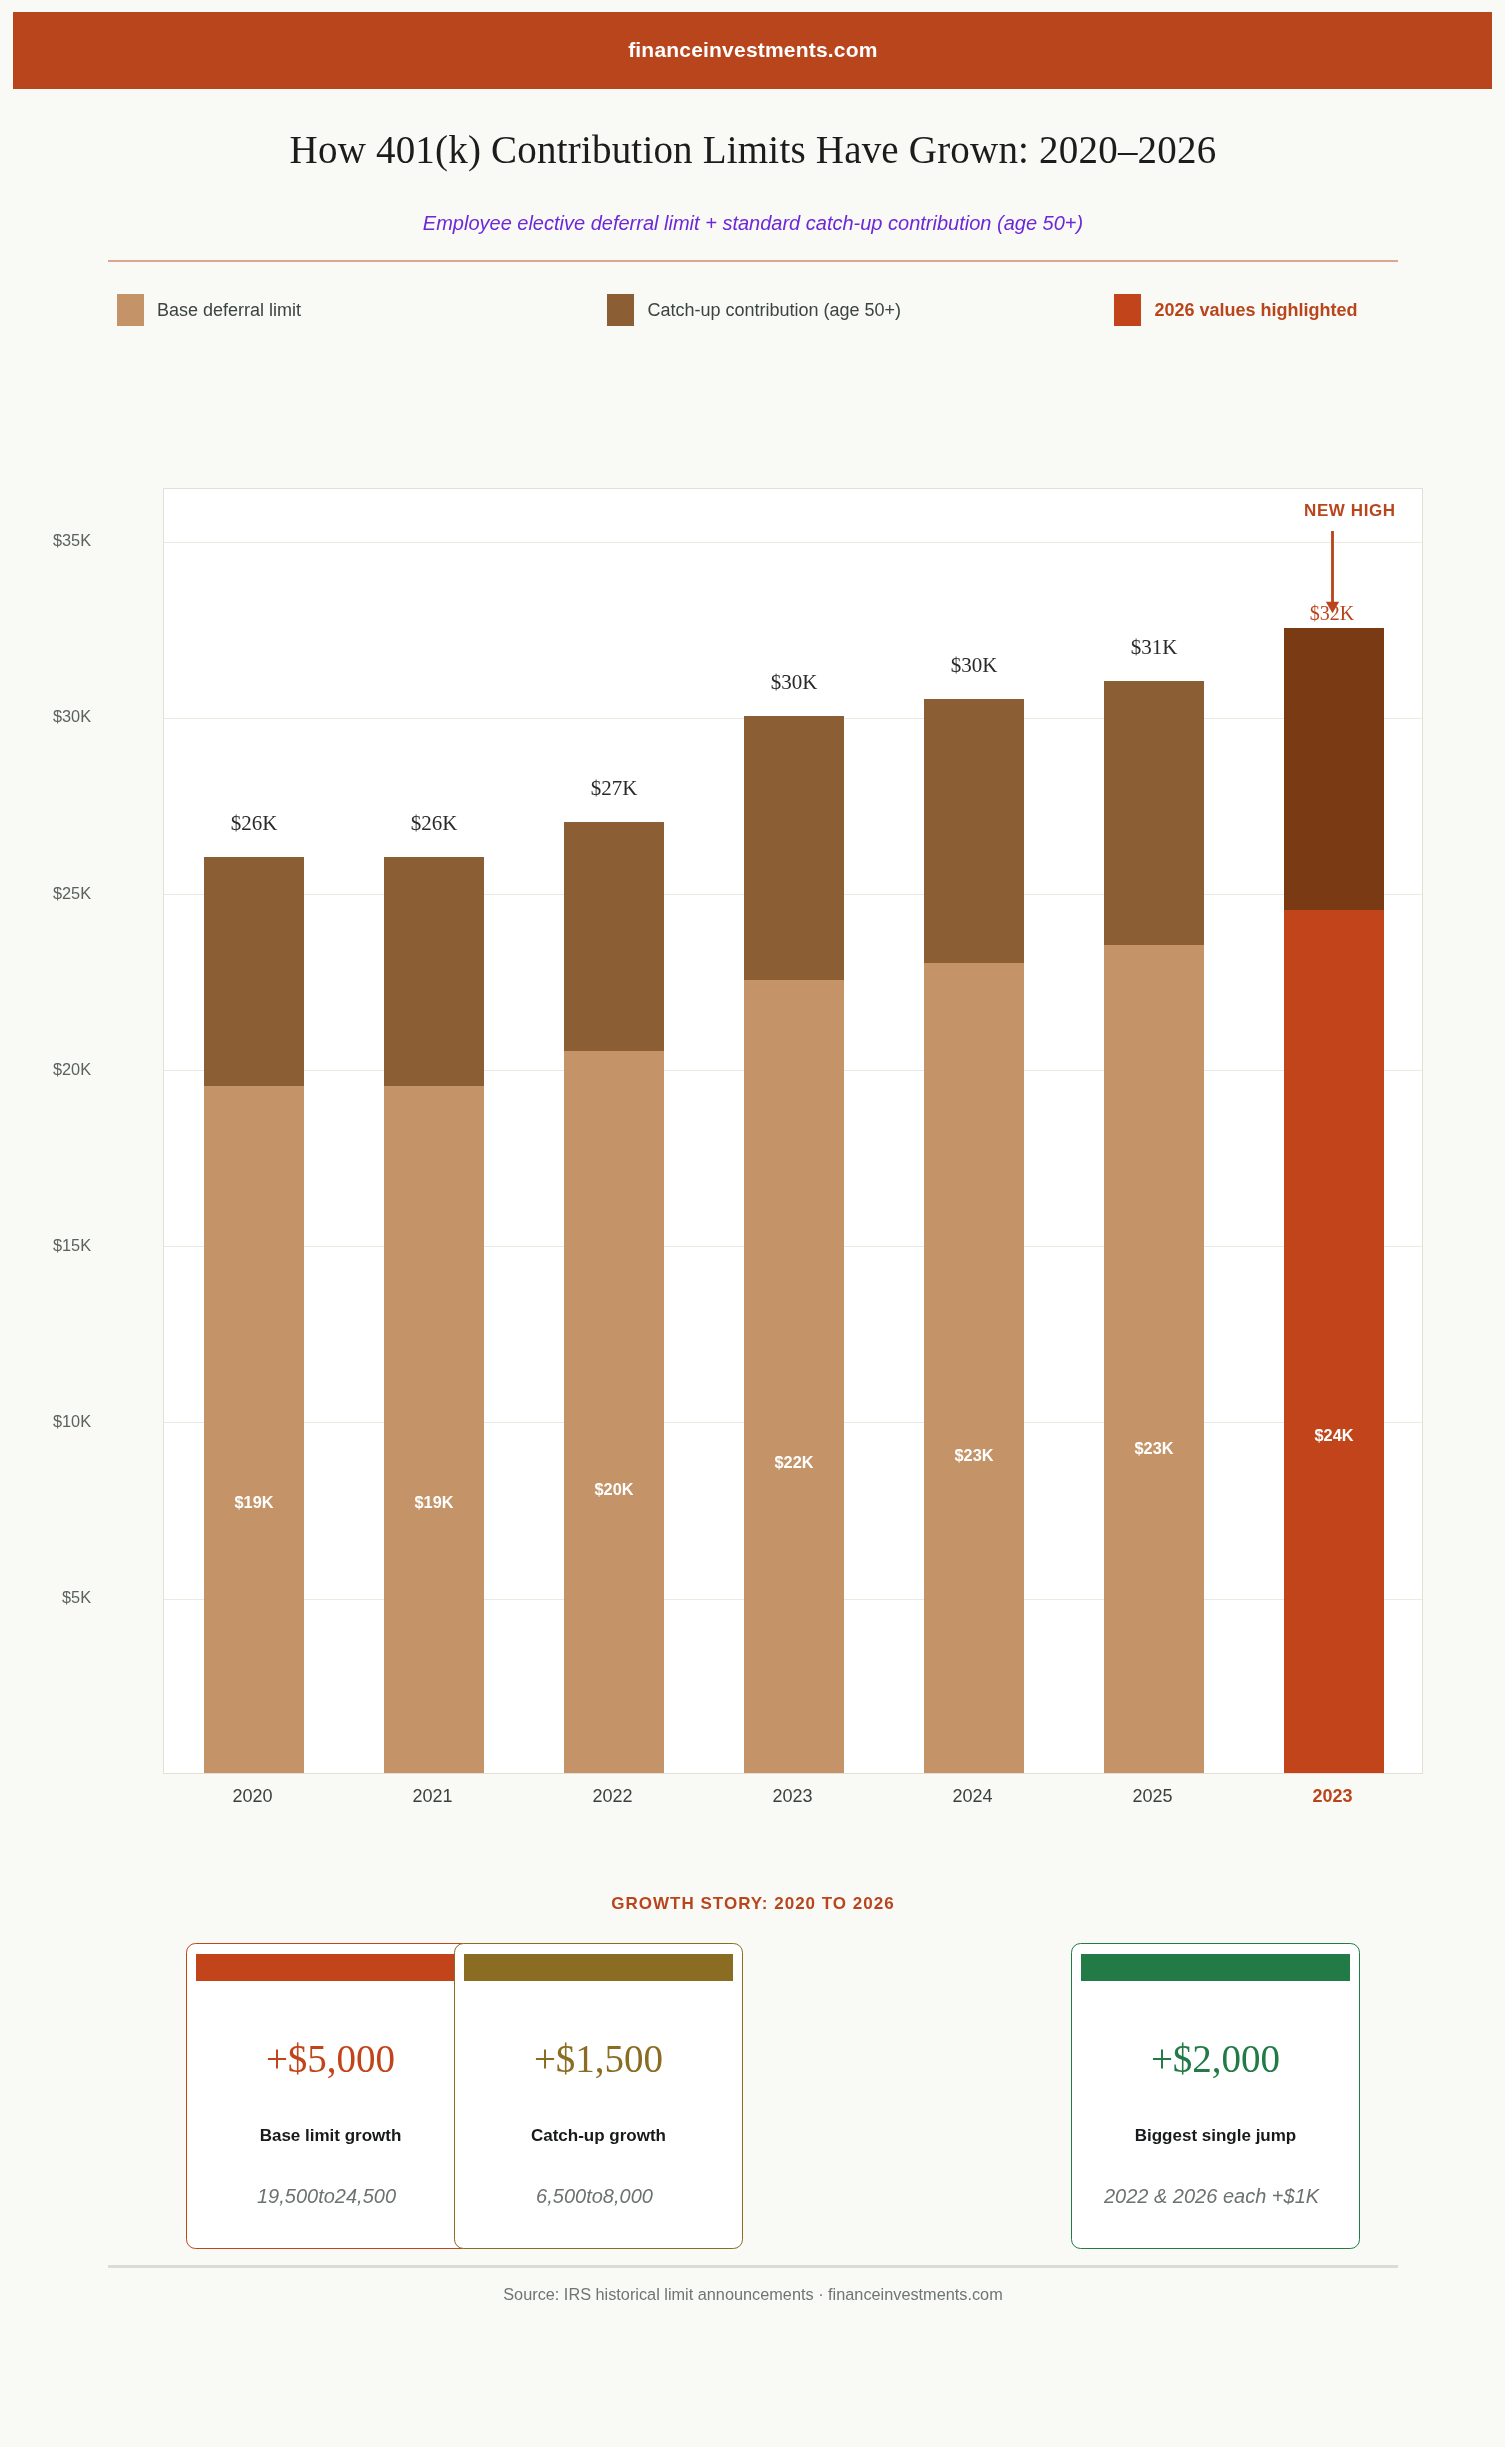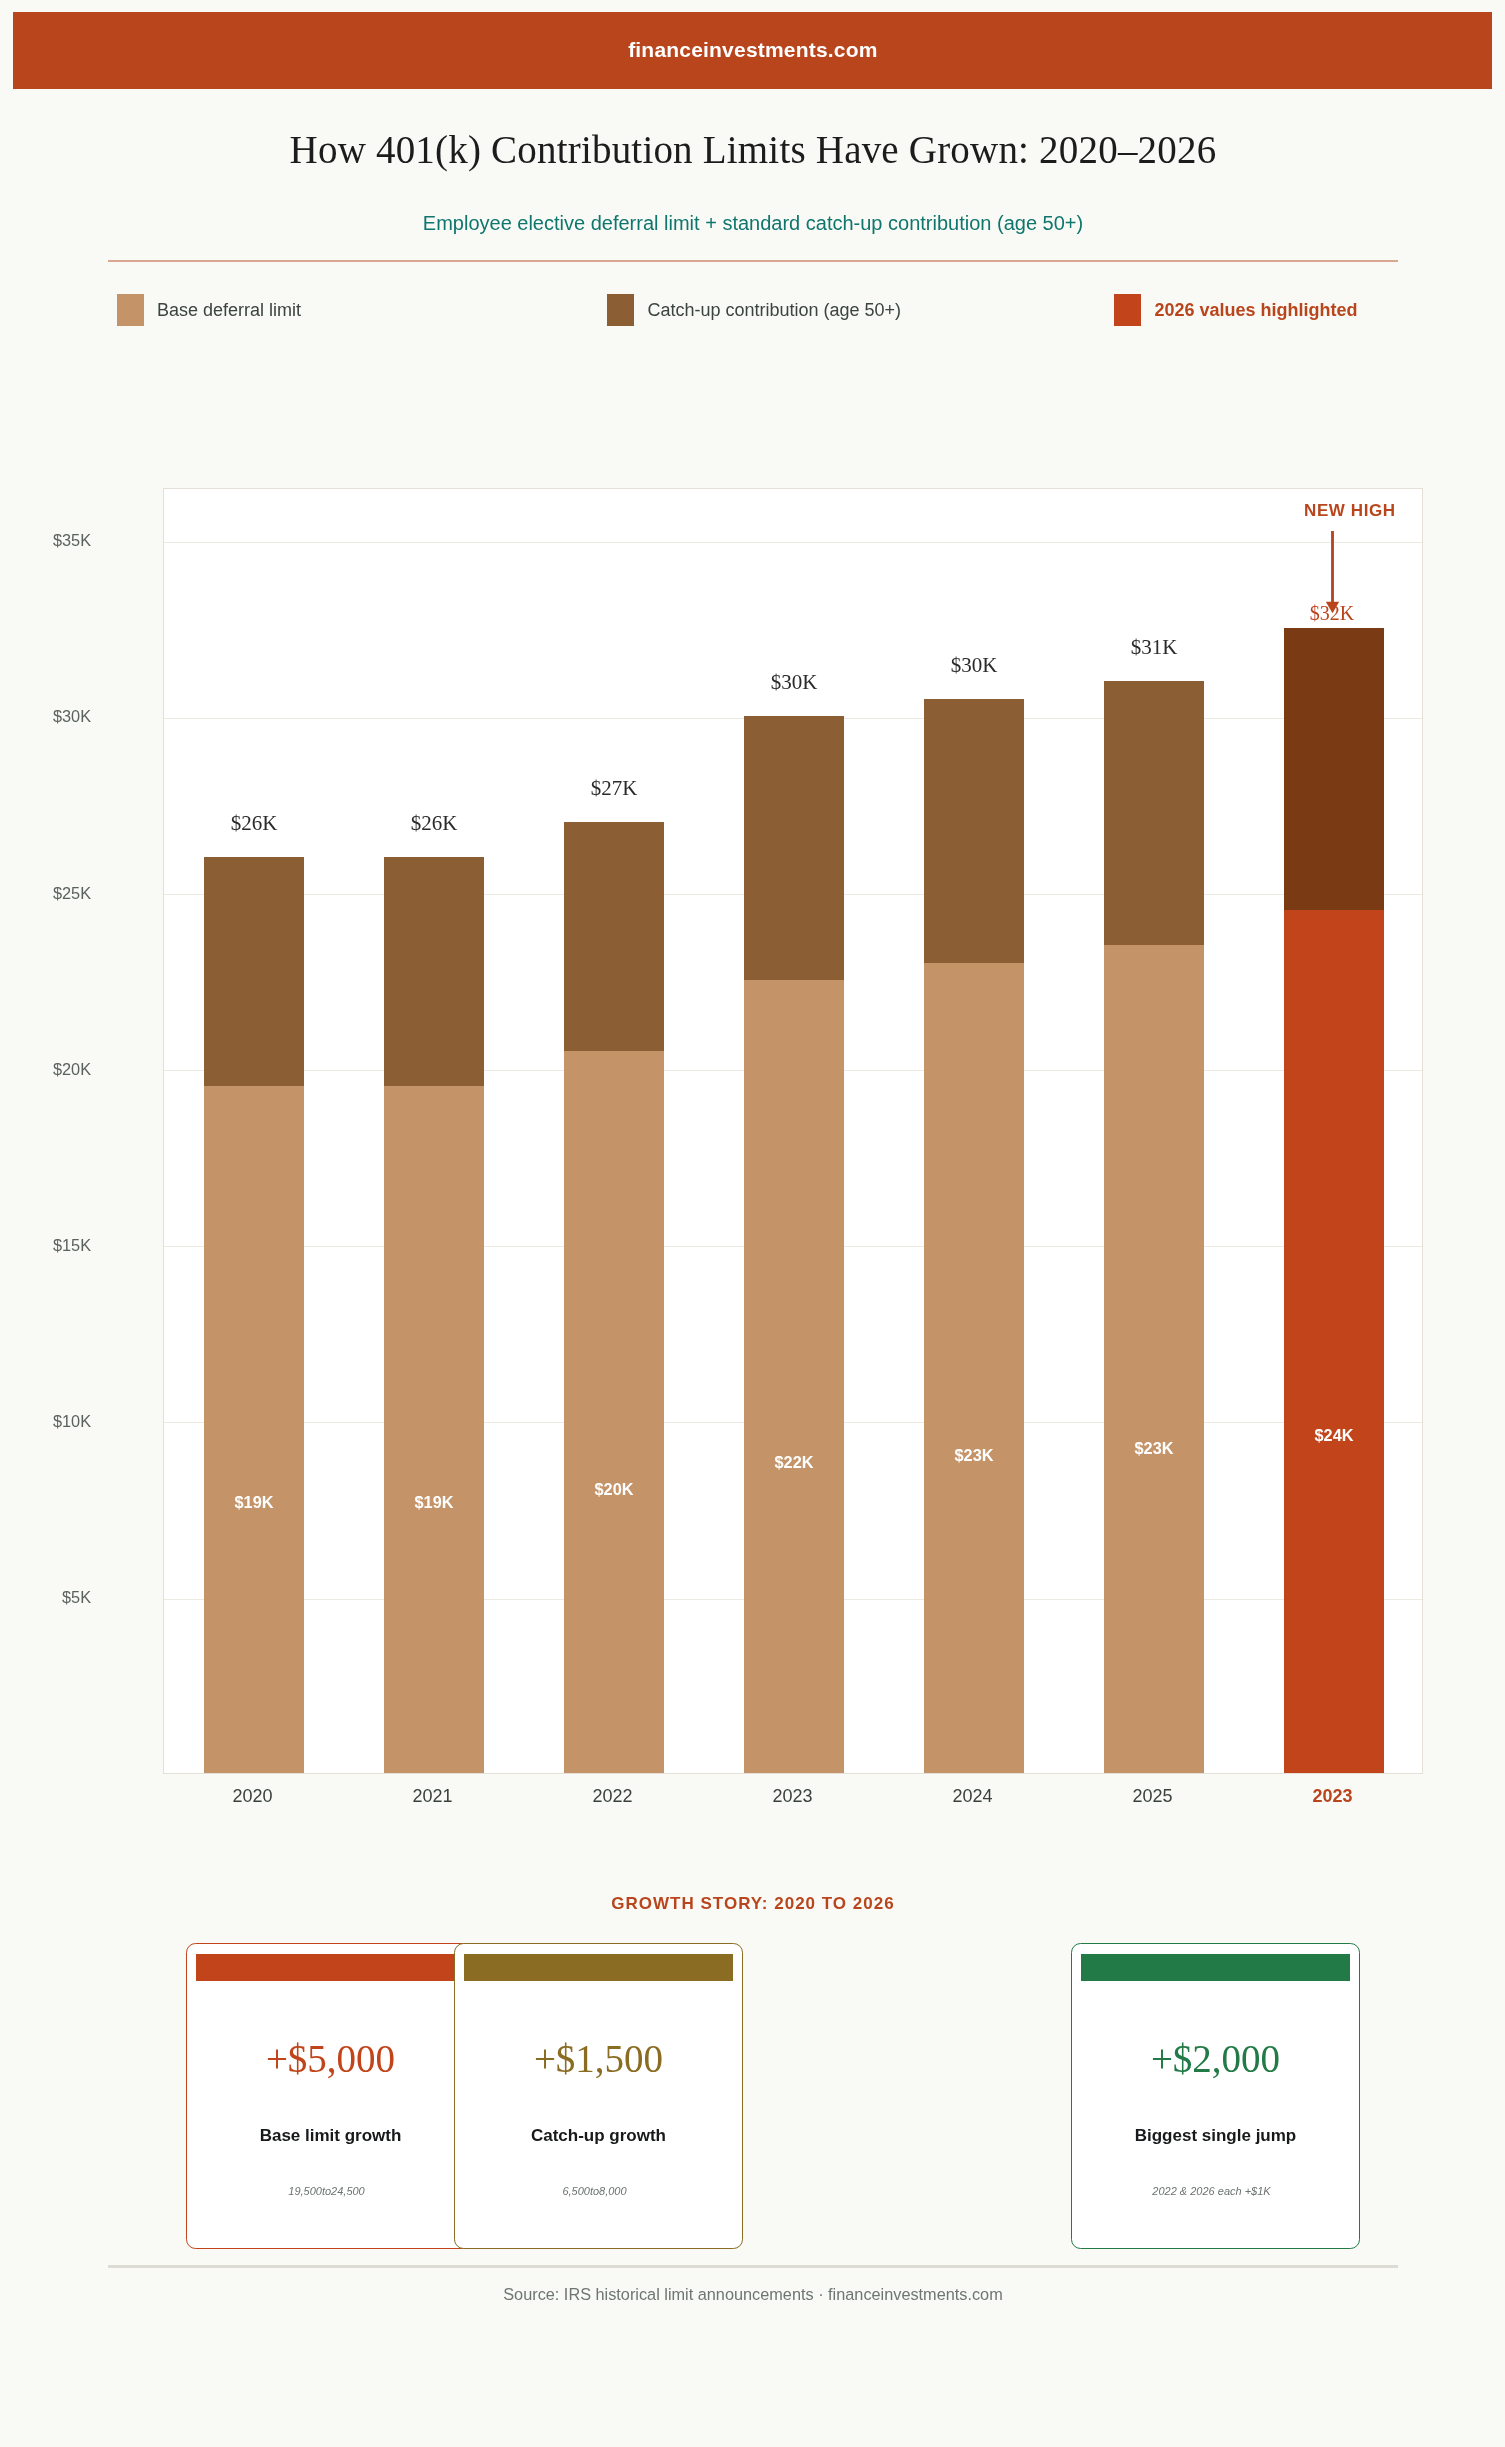--- a/index.html
+++ b/index.html
@@ -21,21 +21,21 @@
     color: #FFFFFF; font-size: 21px; font-weight: bold; letter-spacing: 0.2px;
   }
 
   .title {
     position: absolute; left: 0; top: 127px; width: 1506px; text-align: center;
     font-family: "Liberation Serif", serif;
     font-size: 39px; color: #1C1C1C; letter-spacing: 0.2px;
   }
   .subtitle {
     position: absolute; left: 0; top: 212px; width: 1506px; text-align: center;
-    font-size: 20px; color: #0f766e;
+    font-size: 20px; color: #6d28d9; font-style: italic;
   }
   .rule {
     position: absolute; left: 108px; top: 260px; width: 1290px; height: 1.9px;
     background: #D9A68F;
   }
 
   
   .legend { position: absolute; left: 108px; top: 292px; width: 1290px; height: 38px; }
   .legend-item { position: absolute; display: flex; align-items: center; gap: 13.4px; }
   .legend-swatch { width: 27px; height: 32.5px; display: block; }
@@ -100,21 +100,21 @@
   .card-value {
     position: absolute; left: 0; right: 0; top: 92px; text-align: center;
     font-family: "Liberation Serif", serif; font-size: 39px;
   }
   .card-label {
     position: absolute; left: 0; right: 0; top: 182px; text-align: center;
     font-size: 17px; font-weight: bold; color: #17191A;
   }
   .card-note {
     position: absolute; left: 0; right: 8px; top: 241px; text-align: center;
-    font-size: 11px; font-style: italic; color: #6B7270;
+    font-size: 20px; font-style: italic; color: #6B7270;
   }
 
   
   .foot-rule {
     position: absolute; left: 108px; top: 2265px; width: 1290px; height: 2.9px;
     background: #DDDCD4;
   }
   .footer {
     position: absolute; left: 0; top: 2285px; width: 1506px; text-align: center;
     font-size: 16.3px; color: #6E7572;

